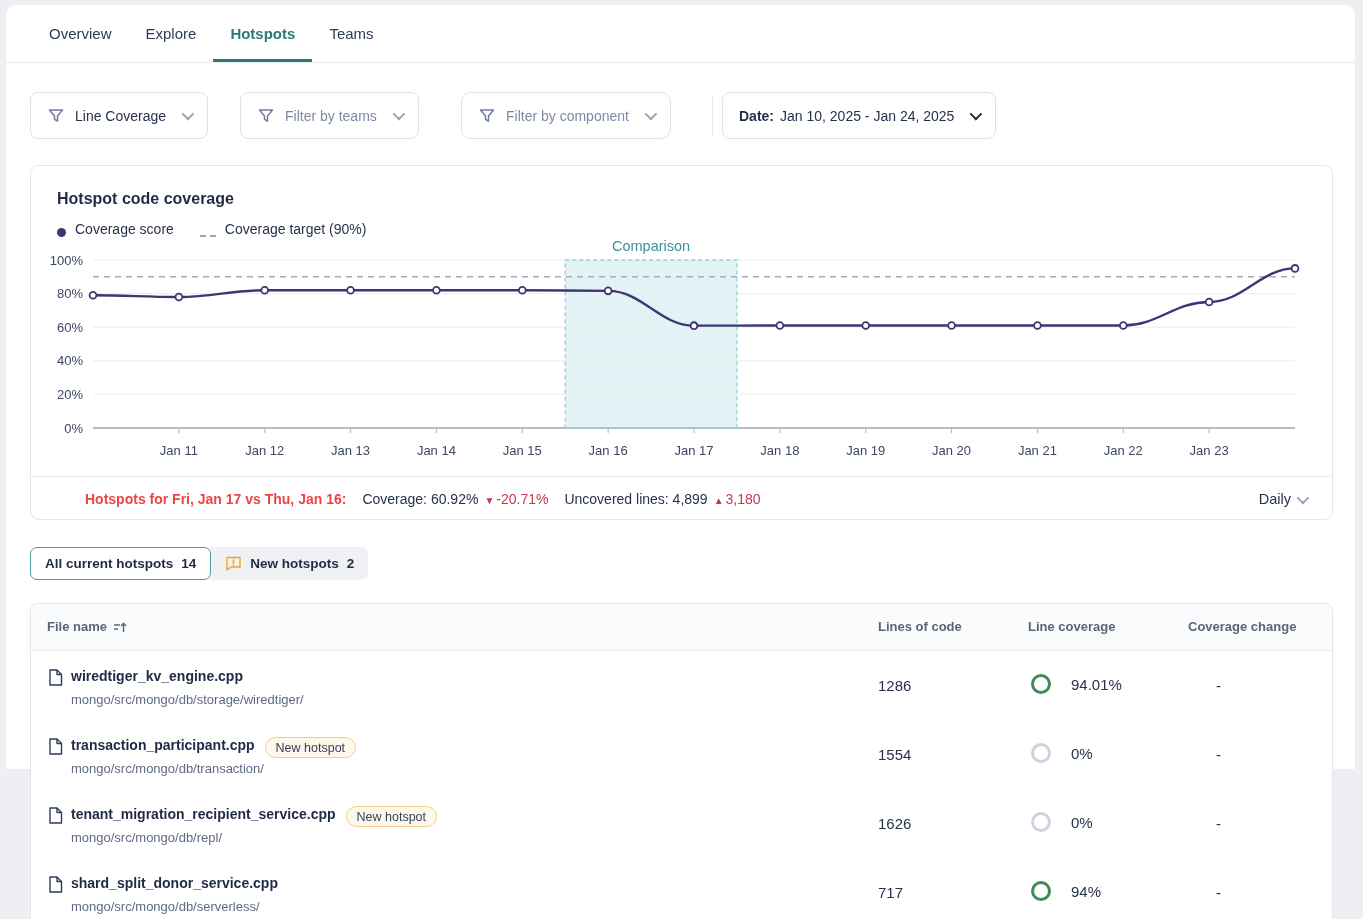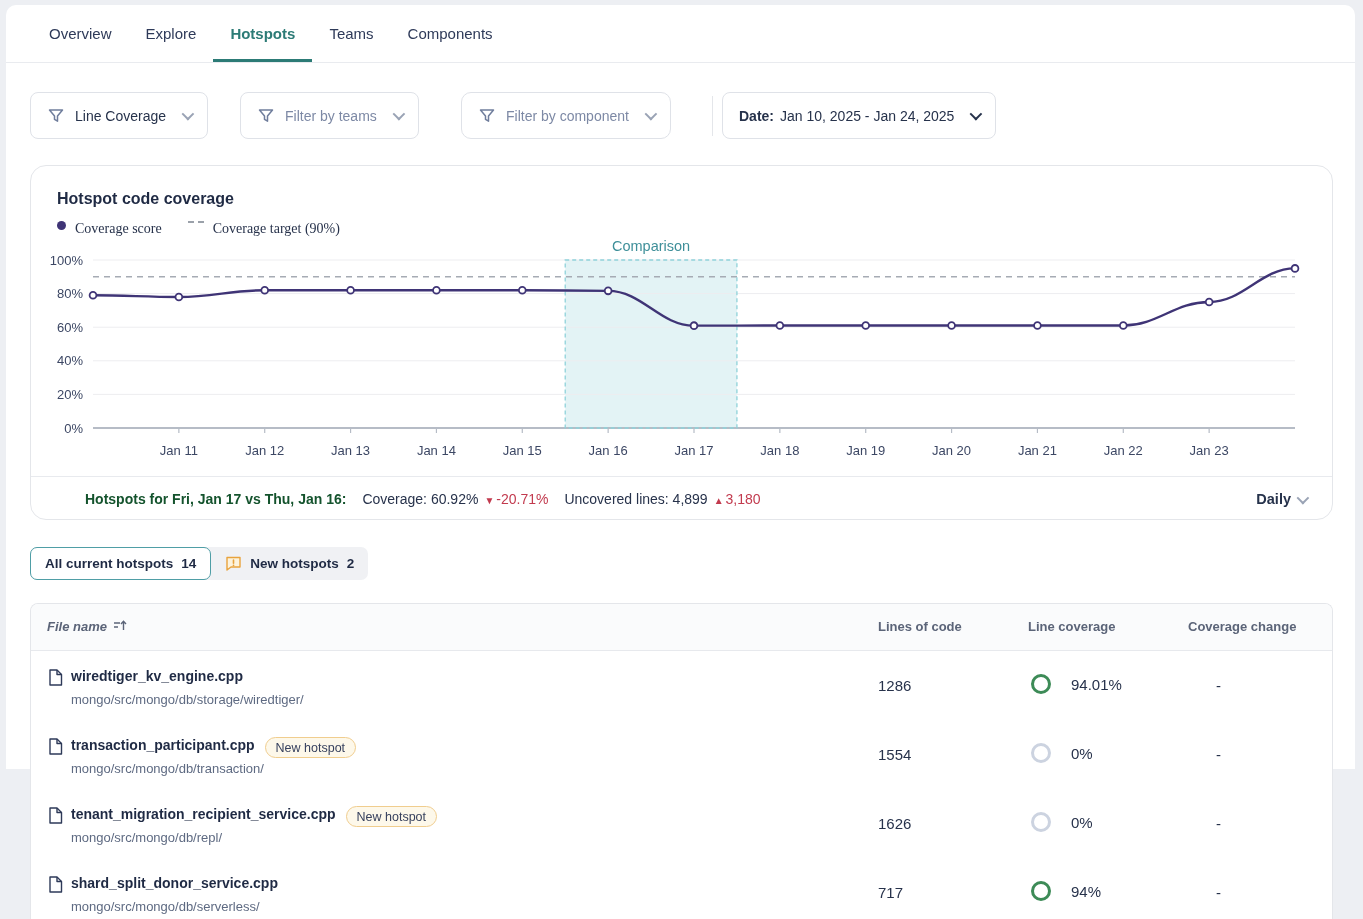--- a/index.html
+++ b/index.html
@@ -19,52 +19,52 @@
   .filters { position:absolute; top:87px; left:24px; right:24px; height:47px; }
   .fbtn { position:absolute; top:0; height:47px; display:flex; align-items:center; gap:10px;
     border:1px solid #dfe2e8; border-radius:8px; background:#fff; padding:0 16px; font-size:14px; cursor:pointer; }
   .fbtn .lbl-dark { color:#26324b; font-weight:500; }
   .fbtn .lbl-muted { color:#7d89a5; }
   .chev { width:9px; height:9px; border-right:2px solid #9aa3b5; border-bottom:2px solid #9aa3b5;
     transform:rotate(45deg) translateY(-2px); margin-left:6px; }
   .vdivider { position:absolute; left:682px; top:4px; height:40px; width:1px; background:#e4e6ea; }
 
   
-  .card { position:absolute; border:1px solid #e4e6ea; border-radius:16px; background:#fff; }
+  .card { position:absolute; border:1px solid #e4e6ea; border-radius:9px; background:#fff; }
   .chart-card { left:24px; top:160px; width:1303px; height:355px; }
   .chart-title { position:absolute; left:26px; top:24px; font-size:16px; font-weight:700; color:#1f2a44; }
   .legend { position:absolute; left:26px; top:55px; display:flex; align-items:center; gap:26px; font-size:14px; color:#27324b; }
-  .legend-item { display:flex; align-items:flex-start; gap:9px;font-family:Liberation Serif, serif; }
+  .legend-item { display:flex; align-items:flex-end; gap:9px; }
   .legend-dot { width:9px; height:9px; border-radius:50%; background:#3f3476; }
   .legend-dash { width:16px; border-top:2.5px dashed #9ba1aa; }
   svg.chart { position:absolute; left:8px; top:72px; font-family:"Liberation Sans",sans-serif; }
 
   .chart-footer { position:absolute; left:0; right:0; top:310px; height:45px; border-top:1px solid #e8eaee;
     display:flex; align-items:center; justify-content:space-between; padding:0 26px; font-size:14px; }
   .cf-left { display:flex; align-items:center; gap:16px; }
-  .cf-title { font-weight:700; color:#14532d;padding-left:28px; }
+  .cf-title { font-weight:700; color:#ef4444;padding-left:28px; }
   .cf-item { color:#27324b; }
   .delta { color:#c23a4e; }
   .tri { font-size:10px; color:#c23a4e; margin:0 2px 0 6px; }
-  .daily { display:flex; align-items:center; color:#26324b; cursor:pointer; font-size:14.5px;font-weight:bold; }
+  .daily { display:flex; align-items:center; color:#26324b; cursor:pointer; font-size:14.5px; }
 
   
   .htabs { position:absolute; left:24px; top:542px; display:inline-flex; background:#f0f1f4; border-radius:7px; align-items:center; }
   .htab { display:flex; align-items:center; gap:8px; height:33px; padding:0 14px; font-size:13.5px;
     border-radius:7px; cursor:pointer; white-space:nowrap; }
   .htab.selected { background:#fff; border:1.5px solid #4f9ea6; font-weight:700; color:#1f2a44; }
   .htab.bold { font-weight:700; color:#1f2a44; }
   .htab.muted, .htab.muted .count { color:#8b93a7; font-weight:400; }
   .count { font-weight:700; color:#1f2a44; }
 
   
   .table-card { left:24px; top:598px; width:1303px; height:321px; border-bottom:none; border-radius:8px 8px 0 0; overflow:hidden; }
   .thead { position:relative; height:47px; background:#fafbfc; border-bottom:1px solid #e7e9ed; font-size:13px; font-weight:700; color:#5b6478; }
   .th { position:absolute; top:15px; }
-  .th.sortable { display:flex; align-items:flex-start; gap:6px; cursor:pointer;font-style:italic; }
+  .th.sortable { display:flex; align-items:flex-end; gap:6px; cursor:pointer; }
   .trow { position:relative; height:69px; cursor:pointer; }
   .file-icon { position:absolute; left:17px; top:18px; }
   .fname { position:absolute; left:40px; top:17px; font-size:14px; font-weight:700; color:#1f2a44; display:flex; align-items:flex-start; gap:10px; }
   .badge { font-size:12.5px; font-weight:400; color:#37415e; background:#fdf8ea; border:1px solid #f0cd8e;
     border-radius:12px; padding:2.5px 10px; }
   .badge:empty { display:none; }
   .fpath { position:absolute; left:40px; top:41px; font-size:13px; color:#5e6a82; }
   .loc { position:absolute; left:847px; top:26px; font-size:15px; color:#27324b; }
   .ring { position:absolute; left:1000px; top:23px; width:20px; height:20px; border:3px solid #ccd3e0; border-radius:50%; }
   .pct { position:absolute; left:1040px; top:25px; font-size:15px; color:#27324b; }
@@ -73,21 +73,20 @@
 </head>
 <body>
 
 <div class="panel">
 
   <div class="nav">
     <div class="nav-tab">Overview</div>
     <div class="nav-tab">Explore</div>
     <div class="nav-tab active">Hotspots</div>
     <div class="nav-tab">Teams</div>
-    <div class="nav-tab">Components</div>
   </div>
 
   <div class="filters">
     <div class="fbtn" style="left:0;">
       <svg width="18" height="18" viewBox="0 0 18 18">
         <path d="M2.5 3h13l-5 6v5.2l-3-1.8V9l-5-6z" fill="none" stroke="#6f7d9c" stroke-width="1.5" stroke-linejoin="round"></path>
       </svg>
       <span class="lbl-dark">Line Coverage</span>
       <span class="chev"></span>
     </div>

